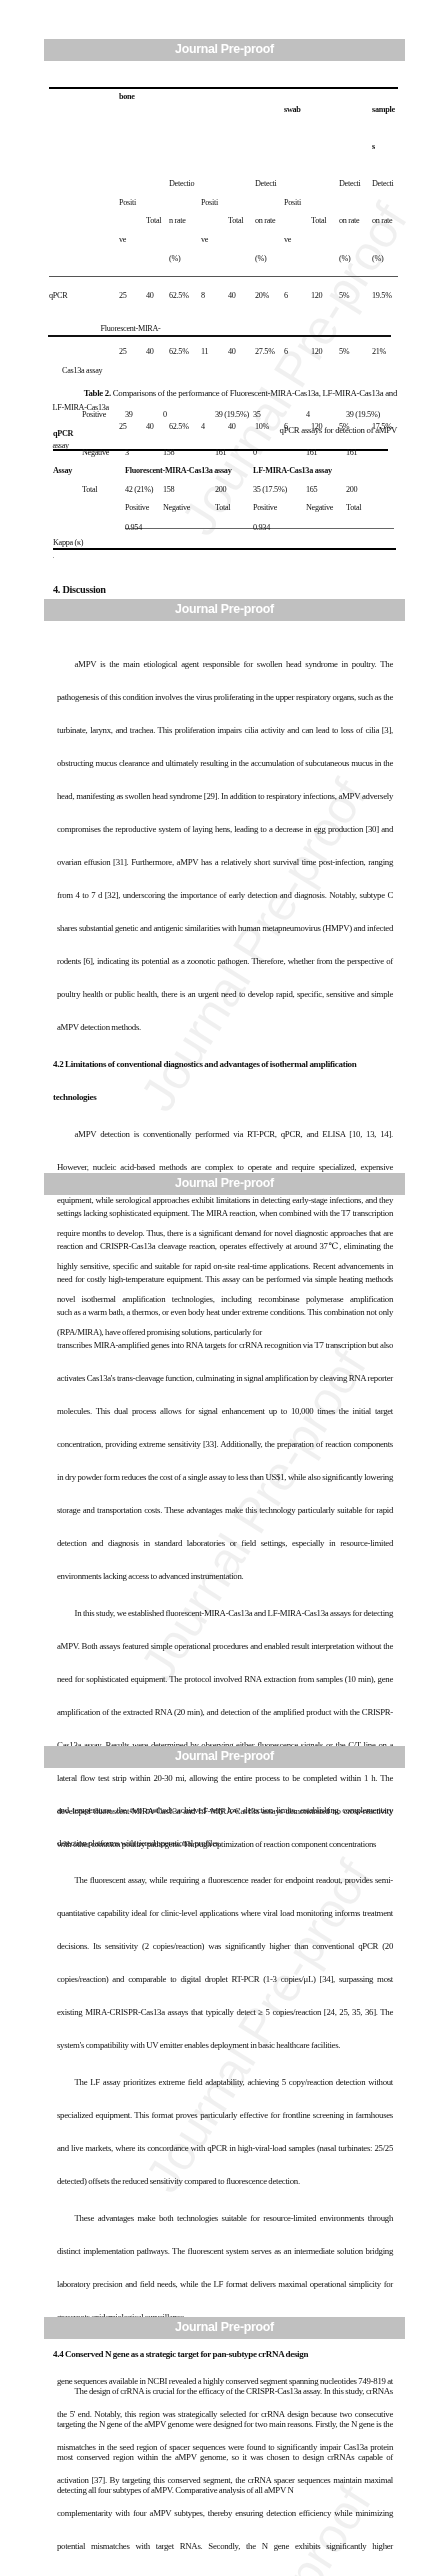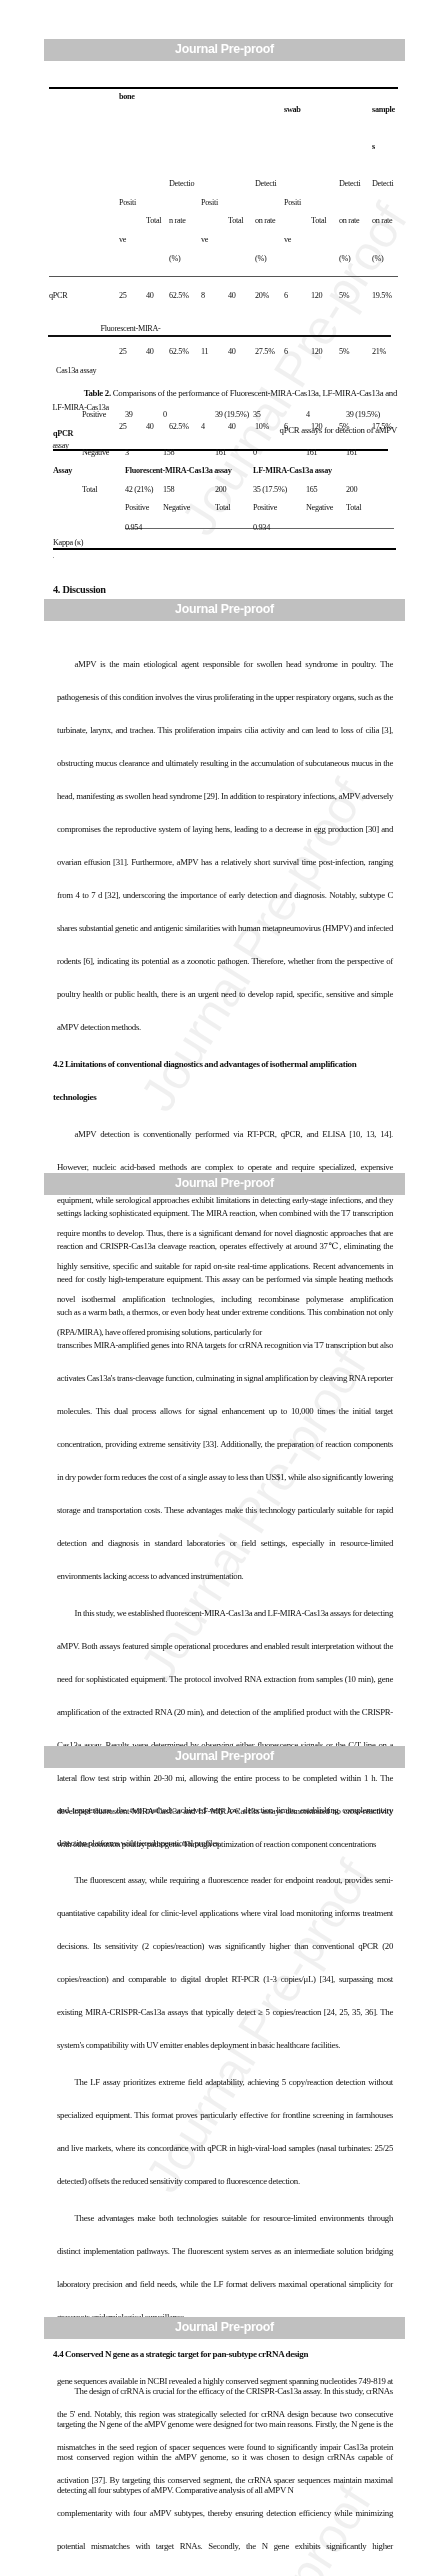--- a/index.html
+++ b/index.html
@@ -69,21 +69,21 @@
     <div class="cell" style="left:120px;top:204px;" data-name="table-cell">62.5%</div>
     <div class="cell" style="left:152px;top:204px;" data-name="table-cell">8</div>
     <div class="cell" style="left:179px;top:204px;" data-name="table-cell">40</div>
     <div class="cell" style="left:206px;top:204px;" data-name="table-cell">20%</div>
     <div class="cell" style="left:235px;top:204px;" data-name="table-cell">6</div>
     <div class="cell" style="left:262px;top:204px;" data-name="table-cell">120</div>
     <div class="cell" style="left:290px;top:204px;" data-name="table-cell">5%</div>
     <div class="cell" style="left:323px;top:204px;" data-name="table-cell">19.5%</div>
 
     <div class="cell" style="left:3.6px;top:237px;padding-left:48px;" data-name="row-label">Fluorescent-MIRA-</div>
-    <div class="cell" style="left:7px;top:279px;" data-name="row-label">Cas13a assay</div>
+    <div class="cell" style="left:13px;top:279px;" data-name="row-label">Cas13a assay</div>
     <div class="cell" style="left:70px;top:260px;" data-name="table-cell">25</div>
     <div class="cell" style="left:97px;top:260px;" data-name="table-cell">40</div>
     <div class="cell" style="left:120px;top:260px;" data-name="table-cell">62.5%</div>
     <div class="cell" style="left:152px;top:260px;" data-name="table-cell">11</div>
     <div class="cell" style="left:179px;top:260px;" data-name="table-cell">40</div>
     <div class="cell" style="left:206px;top:260px;" data-name="table-cell">27.5%</div>
     <div class="cell" style="left:235px;top:260px;" data-name="table-cell">6</div>
     <div class="cell" style="left:262px;top:260px;" data-name="table-cell">120</div>
     <div class="cell" style="left:290px;top:260px;" data-name="table-cell">5%</div>
     <div class="cell" style="left:323px;top:260px;text-align:center;" data-name="table-cell">21%</div>

